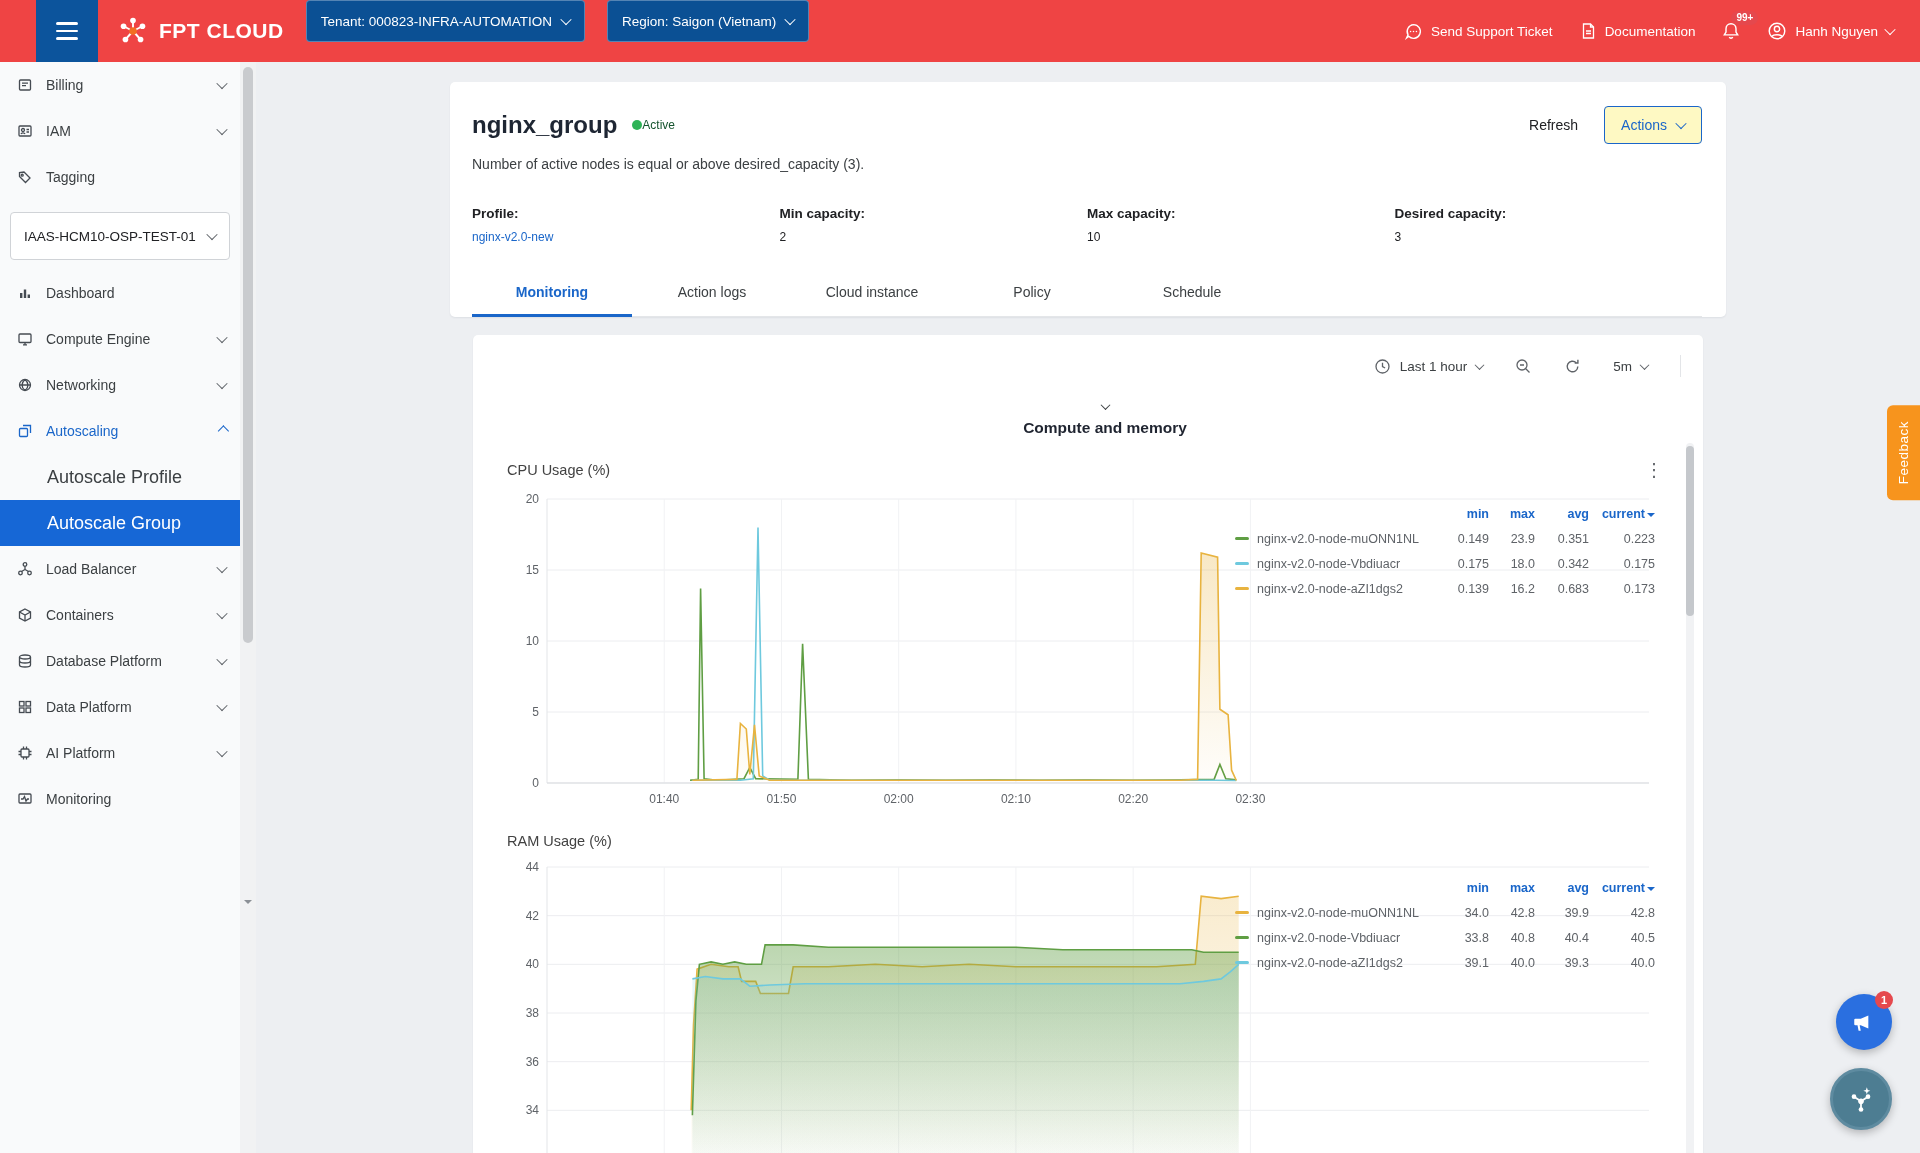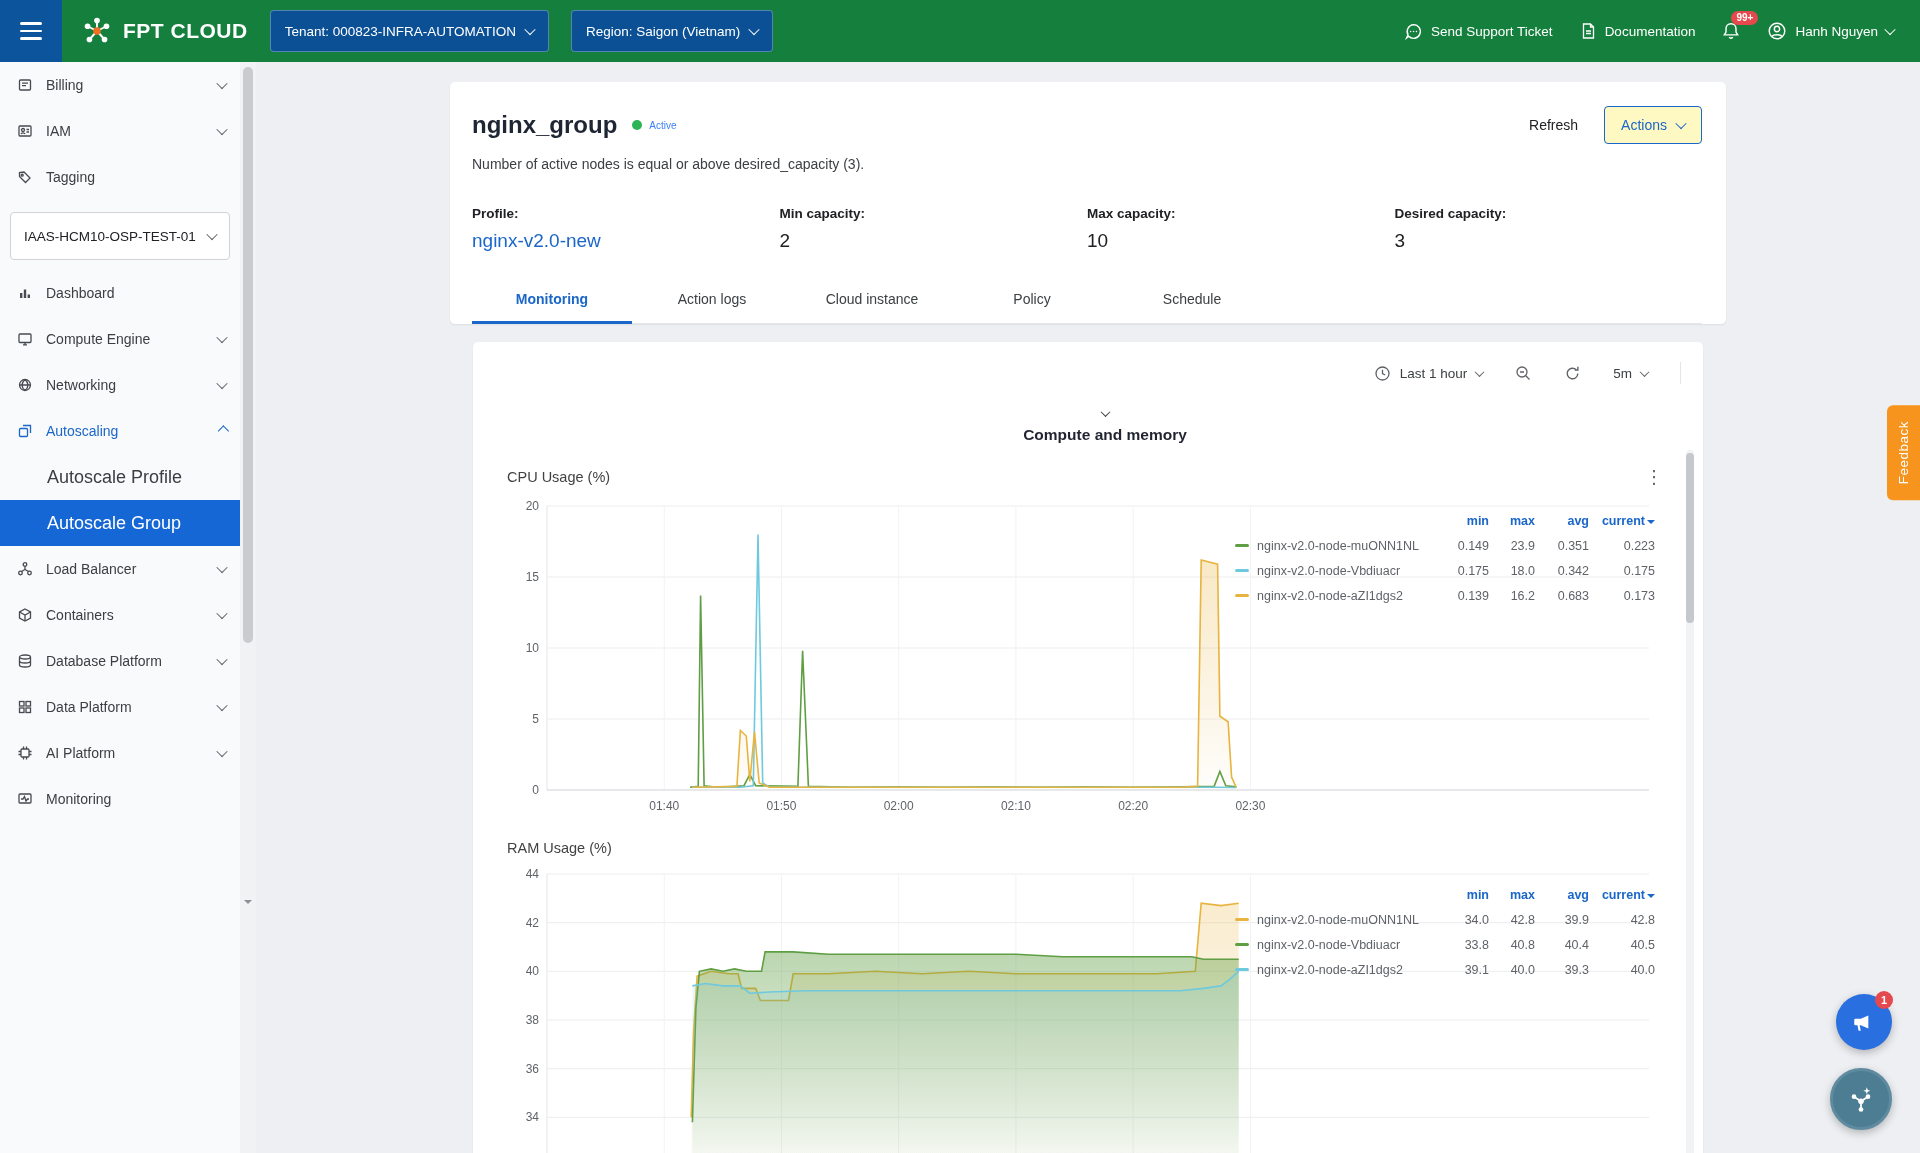--- a/index.html
+++ b/index.html
@@ -1,21 +1,21 @@
 <!DOCTYPE html>
 <html><head>
 <meta charset="utf-8">
 <style>
   html,body{margin:0;padding:0;}
   body{width:1920px;height:1153px;overflow:hidden;background:#edeff2;
        font-family:"Liberation Sans","DejaVu Sans",sans-serif;color:#202124;}
   .page{position:relative;width:1920px;height:1153px;overflow:hidden;}
 
   
-  .topbar{position:absolute;top:0;left:0;right:0;height:62px;background:#15803d;display:flex;align-items:center;z-index:30;}
+  .topbar{position:absolute;top:0;left:0;right:0;height:62px;background:#ef4444;display:flex;z-index:30;padding-left:36px;}
   .burger{width:62px;height:62px;background:#0c549c;display:flex;flex-direction:column;align-items:center;justify-content:center;gap:5px;cursor:pointer;flex:0 0 auto;}
   .burger span{display:block;width:22px;height:2.5px;background:#fff;border-radius:2px;}
   .logo{display:flex;align-items:center;gap:9px;margin-left:18px;}
   .logo-text{color:#fff;font-size:21px;font-weight:bold;letter-spacing:.5px;}
   .pill{display:flex;align-items:center;gap:10px;background:#0b5094;border:1px solid rgba(255,255,255,.30);
         border-radius:4px;color:#fff;font-size:13.5px;height:40px;padding:0 14px;margin-left:22px;cursor:pointer;}
   .pill .chev{color:#fff;}
   .top-right{margin-left:auto;display:flex;align-items:center;gap:26px;padding-right:26px;color:#fff;}
   .hitem{display:flex;align-items:center;gap:8px;font-size:13.5px;cursor:pointer;}
   .bellwrap{position:relative;cursor:pointer;display:flex;align-items:center;}
@@ -44,30 +44,30 @@
   .side-arrow{position:absolute;top:838px;left:4px;width:0;height:0;border:4px solid transparent;border-top-color:#8b9096;}
 
   
   .main{position:absolute;top:62px;left:256px;right:0;bottom:0;padding-top:20px;}
   .card{width:1230px;margin:0 auto;background:#fff;border-radius:5px;box-shadow:0 1px 2px rgba(20,30,50,.07);}
 
   .head-card{padding:24px 24px 0 22px;}
   .title-row{display:flex;align-items:center;}
   .page-title{font-size:24px;font-weight:bold;color:#1e2633;margin:0;}
   .status-dot{width:10px;height:10px;border-radius:50%;background:#2eb357;margin-left:15px;}
-  .status-text{font-size:10px;color:#3b82f6;margin-left:7px;}
+  .status-text{font-size:12px;color:#14532d;}
   .title-actions{margin-left:auto;display:flex;align-items:center;gap:26px;}
   .refresh-link{font-size:14px;color:#202124;cursor:pointer;}
   .actions-btn{display:flex;align-items:center;gap:10px;height:38px;padding:0 16px;background:#fef9c3;
                border:1px solid #1a66c9;border-radius:4px;color:#1a66c9;font-size:14px;font-weight:500;cursor:pointer;
                font-family:inherit;}
   .desc{font-size:14px;color:#3c4043;margin:12px 0 0 0;}
   .fields{display:grid;grid-template-columns:repeat(4,1fr);margin-top:34px;}
   .flabel{font-size:13.5px;font-weight:bold;color:#202124;}
-  .fvalue{font-size:19px;color:#202124;margin-top:9px;display:inline-block;}
+  .fvalue{font-size:12px;color:#202124;margin-top:9px;display:inline-block;}
   .fvalue.link{color:#1a66c9;text-decoration:none;cursor:pointer;}
   .tabs{display:flex;margin-top:26px;border-bottom:1px solid #e4e6e9;}
   .tab{width:160px;text-align:center;padding:13px 0 14px;font-size:14px;color:#3c4043;cursor:pointer;border-bottom:3px solid transparent;margin-bottom:-1px;}
   .tab.active{color:#1a66c9;font-weight:bold;border-bottom-color:#1a66c9;}
 
   
   .chart-panel{margin-top:18px;position:relative;padding:12px 0 60px 0;}
   .panel-toolbar{display:flex;align-items:center;justify-content:flex-end;gap:32px;padding:8px 22px 0 34px;color:#3c4043;font-size:13.5px;}
   .tctrl{display:flex;align-items:center;gap:9px;cursor:pointer;}
   .tctrl .chev{color:#5f6368;width:6px;height:6px;}

